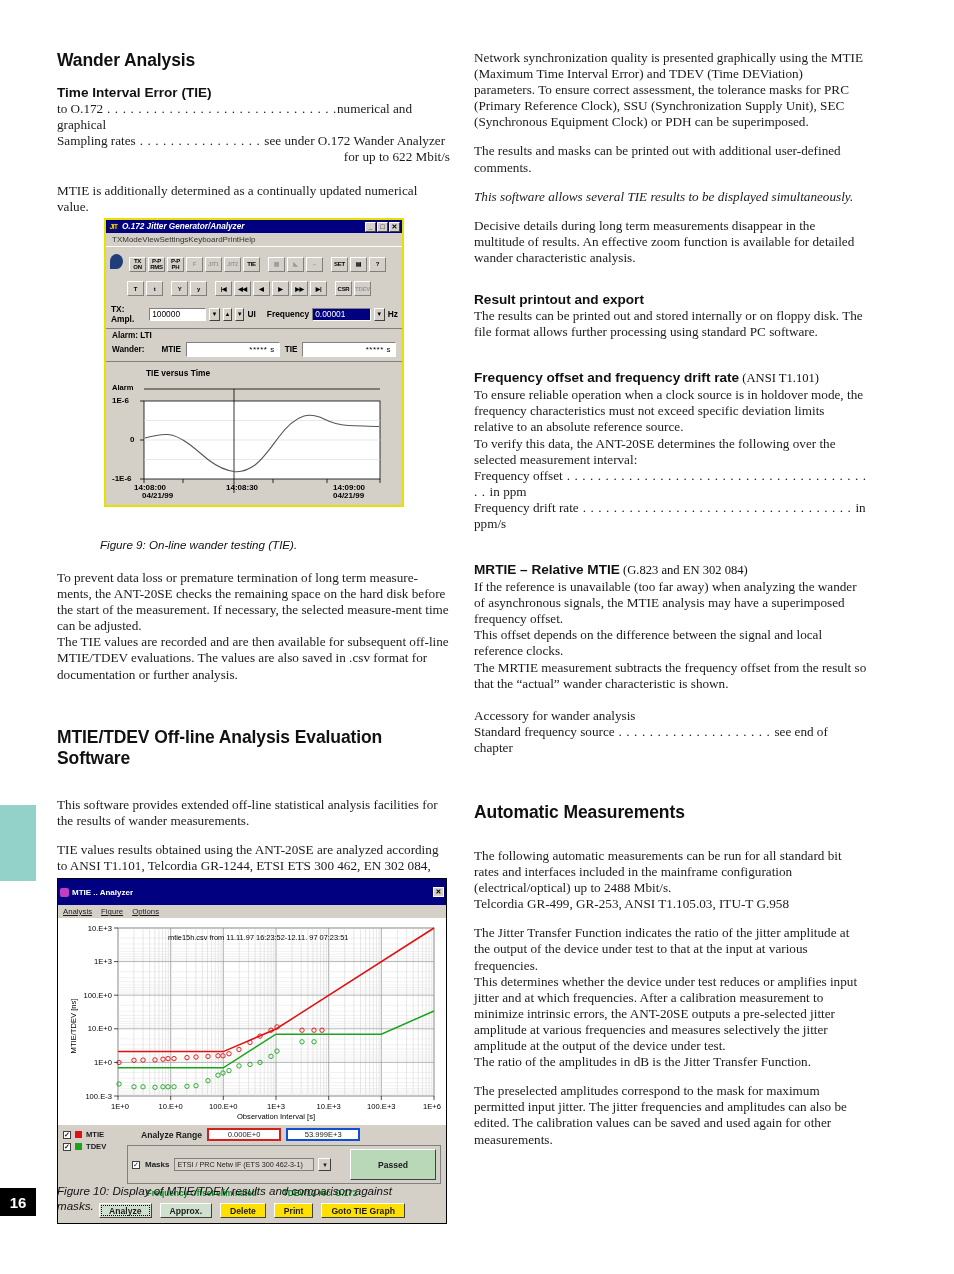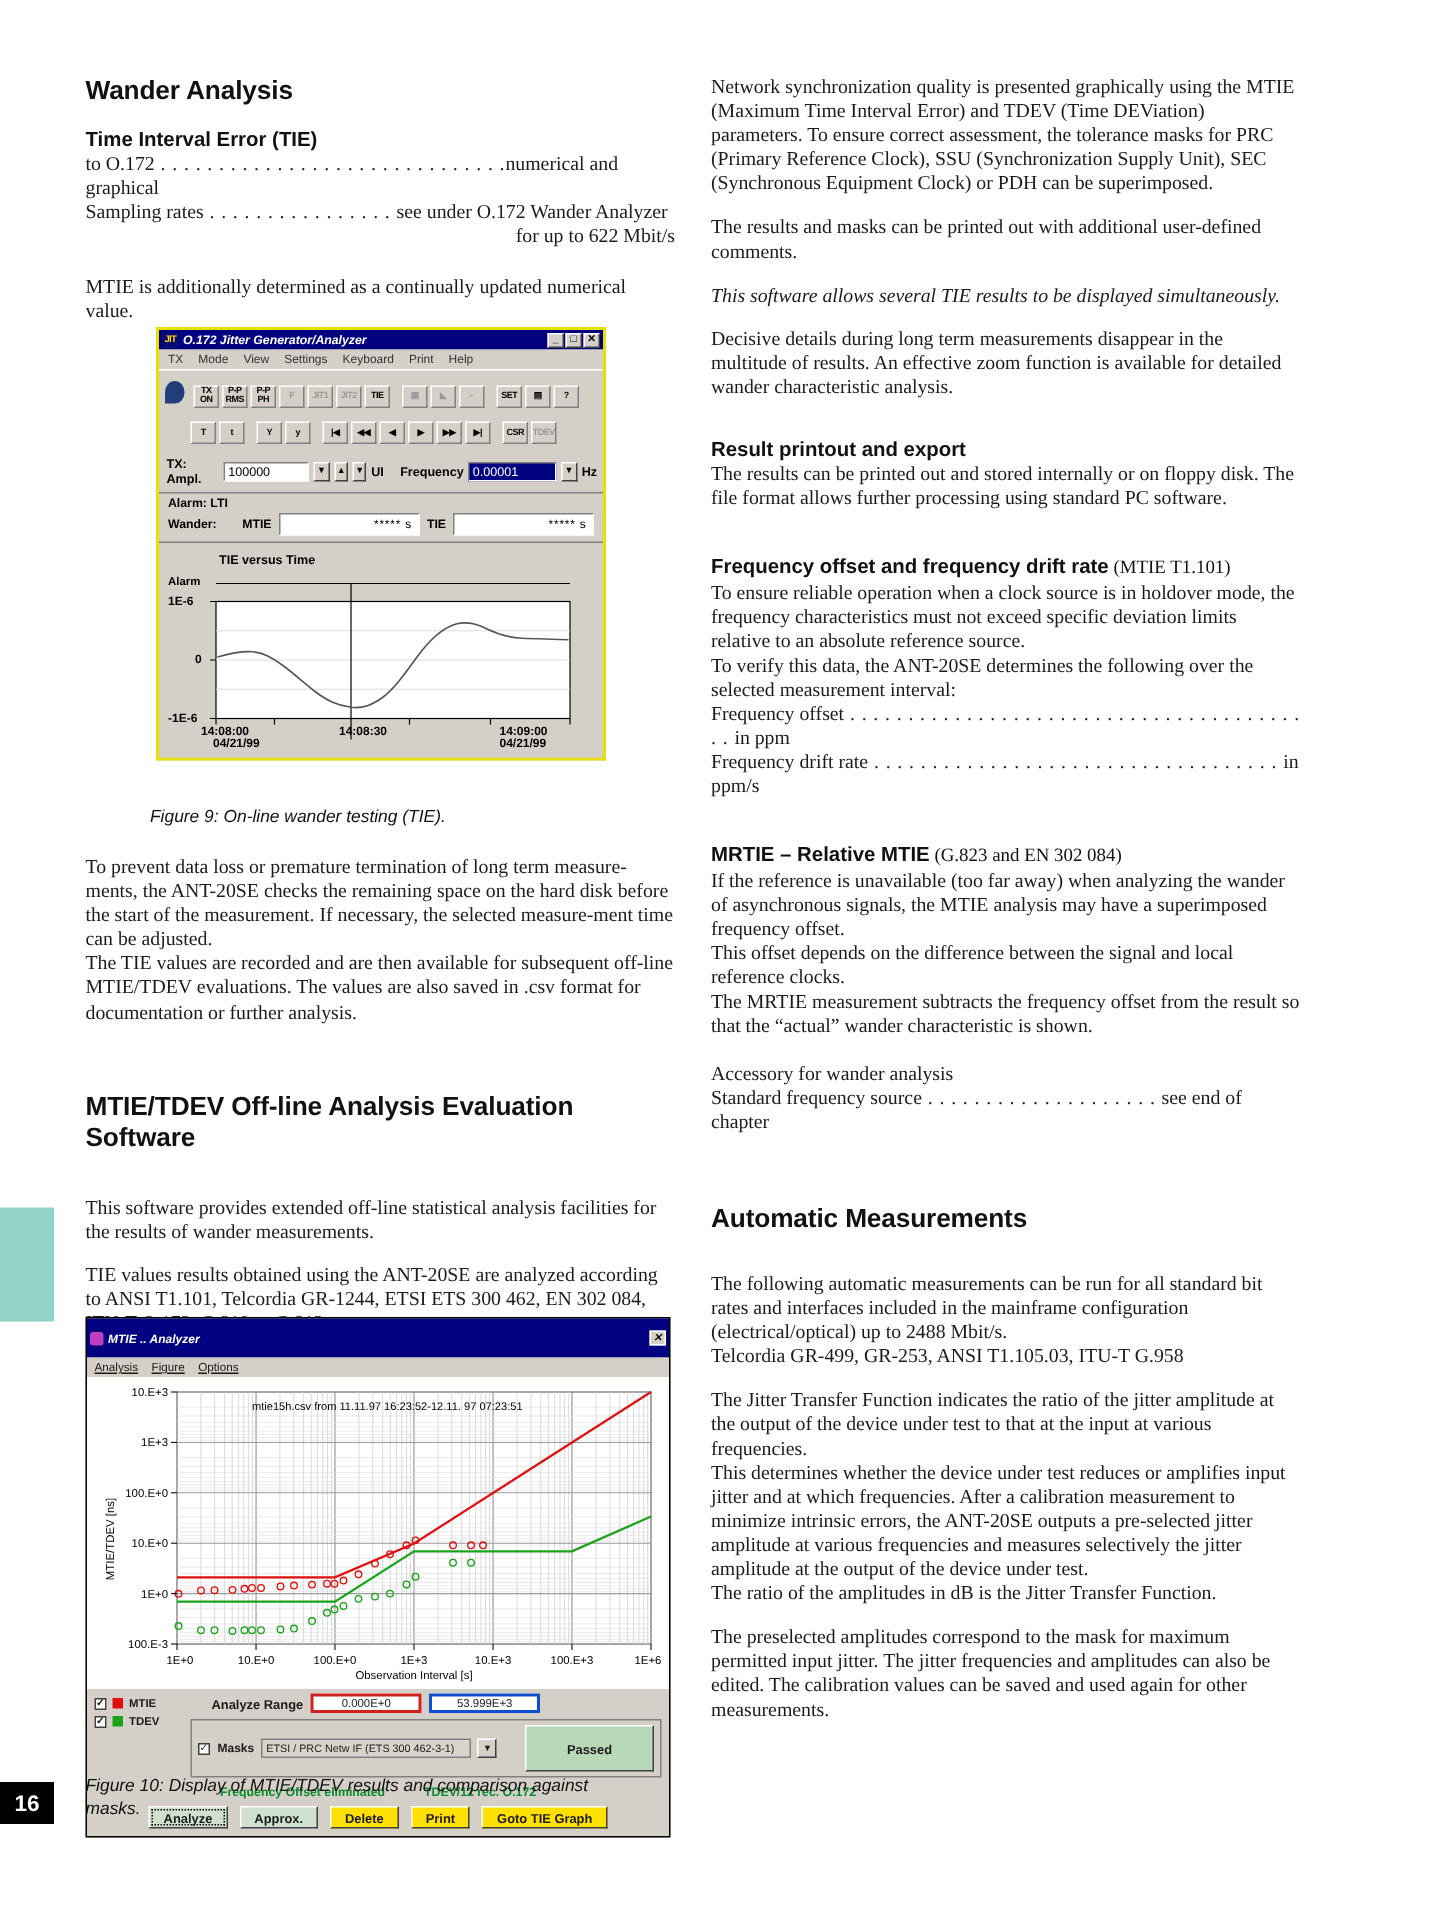--- a/index.html
+++ b/index.html
@@ -90,21 +90,21 @@
   }
   .tbar .ttl { flex: 1; }
   .tbar .btns { display: flex; gap: 1px; }
   .tbar .tb {
     width: 11px; height: 10px; background: #d4d0c8; color: #000;
     border: 1px solid #fff; border-right-color:#404040; border-bottom-color:#404040;
     font-size: 7px; font-style: normal; font-weight: bold;
     display: flex; align-items: center; justify-content: center; line-height:1;
   }
   .menu9 {
-    display: flex; gap: 10px; padding: 2px 5px 2px 6px;
+    display: flex; padding: 2px 5px 2px 6px;
     font-size: 8px; color: #333; background: #d4d0c8;
   }
   .tools9 {
     background:#d4d0c8; padding: 2px 4px 3px 3px;
     border-top: 1px solid #fff;
   }
   .trow { display: flex; align-items: center; gap: 2px; margin-bottom: 2px; }
   .tbtn {
     width: 17px; height: 15px; background: #d4d0c8;
     border: 1px solid #fff; border-right-color:#808080; border-bottom-color:#808080;
@@ -170,21 +170,21 @@
 
   
   .fig10-wrap { position: absolute; left: 57px; top: 878px; width: 390px; }
   .win10 {
     border: 1px solid #000; background: #d4d0c8;
     font-family: "Liberation Sans", sans-serif; font-size: 7px;
   }
   .tbar10 {
     background:#000080; color:#fff; height:12px;
     display:flex; align-items:center; padding:13px 2px;
-    font-size: 8px; font-weight: bold; font-style: italic;
+    font-size: 8px; font-weight: bold;
   }
   .tbar10 .ic {
     width:9px;height:9px;background:#c03fc0;margin-right:3px;border-radius:2px;
   }
   .menu10 { display:flex; gap:9px; padding:2px 5px; font-size:7.8px; background:#d4d0c8; }
   .menu10 span { text-decoration: underline; text-underline-offset:1px;}
   .chart10 { background:#fff; position:relative; }
   .ctrl10 { background:#d4d0c8; padding: 3px 5px 5px 5px; }
   .ctrl-row1 { display:flex; align-items:flex-start; gap:6px; }
   .legend10 { width: 58px; padding-top:2px; }
@@ -661,21 +661,21 @@
 
   <div class="col col-right">
     <p>Network synchronization quality is presented graphically using the MTIE (Maximum Time Interval Error) and TDEV (Time DEViation) parameters. To ensure correct assessment, the tolerance masks for PRC (Primary Reference Clock), SSU (Synchronization Supply Unit), SEC (Synchronous Equipment Clock) or PDH can be superimposed.</p>
     <p class="gap">The results and masks can be printed out with additional user-defined comments.</p>
     <p class="gap ital">This software allows several TIE results to be displayed simultaneously.</p>
     <p class="gap">Decisive details during long term measurements disappear in the multitude of results. An effective zoom function is available for detailed wander characteristic analysis.</p>
 
     <h2 class="sub" style="margin-top:26px">Result printout and export</h2>
     <p>The results can be printed out and stored internally or on floppy disk. The file format allows further processing using standard PC software.</p>
 
-    <h2 class="sub" style="margin-top:30px"><span>Frequency offset and frequency drift rate</span><span class="norm"> (MTIE T1.101)</span></h2>
+    <h2 class="sub" style="margin-top:30px"><span>Frequency offset and frequency drift rate</span><span class="norm"> (ANSI T1.101)</span></h2>
     <p>To ensure reliable operation when a clock source is in holdover mode, the frequency characteristics must not exceed specific deviation limits relative to an absolute reference source.</p>
     <p>To verify this data, the ANT-20SE determines the following over the selected measurement interval:</p>
     <p><span>Frequency offset</span><span class="dotline"> . . . . . . . . . . . . . . . . . . . . . . . . . . . . . . . . . . . . . . . . . </span><span>in ppm</span></p>
     <p><span>Frequency drift rate</span><span class="dotline"> . . . . . . . . . . . . . . . . . . . . . . . . . . . . . . . . . . . </span><span>in ppm/s</span></p>
 
     <h2 class="sub" style="margin-top:30px"><span>MRTIE – Relative MTIE</span><span class="norm"> (G.823 and EN 302 084)</span></h2>
     <p>If the reference is unavailable (too far away) when analyzing the wander of asynchronous signals, the MTIE analysis may have a superimposed frequency offset.</p>
     <p>This offset depends on the difference between the signal and local reference clocks.</p>
     <p>The MRTIE measurement subtracts the frequency offset from the result so that the “actual” wander characteristic is shown.</p>
 

